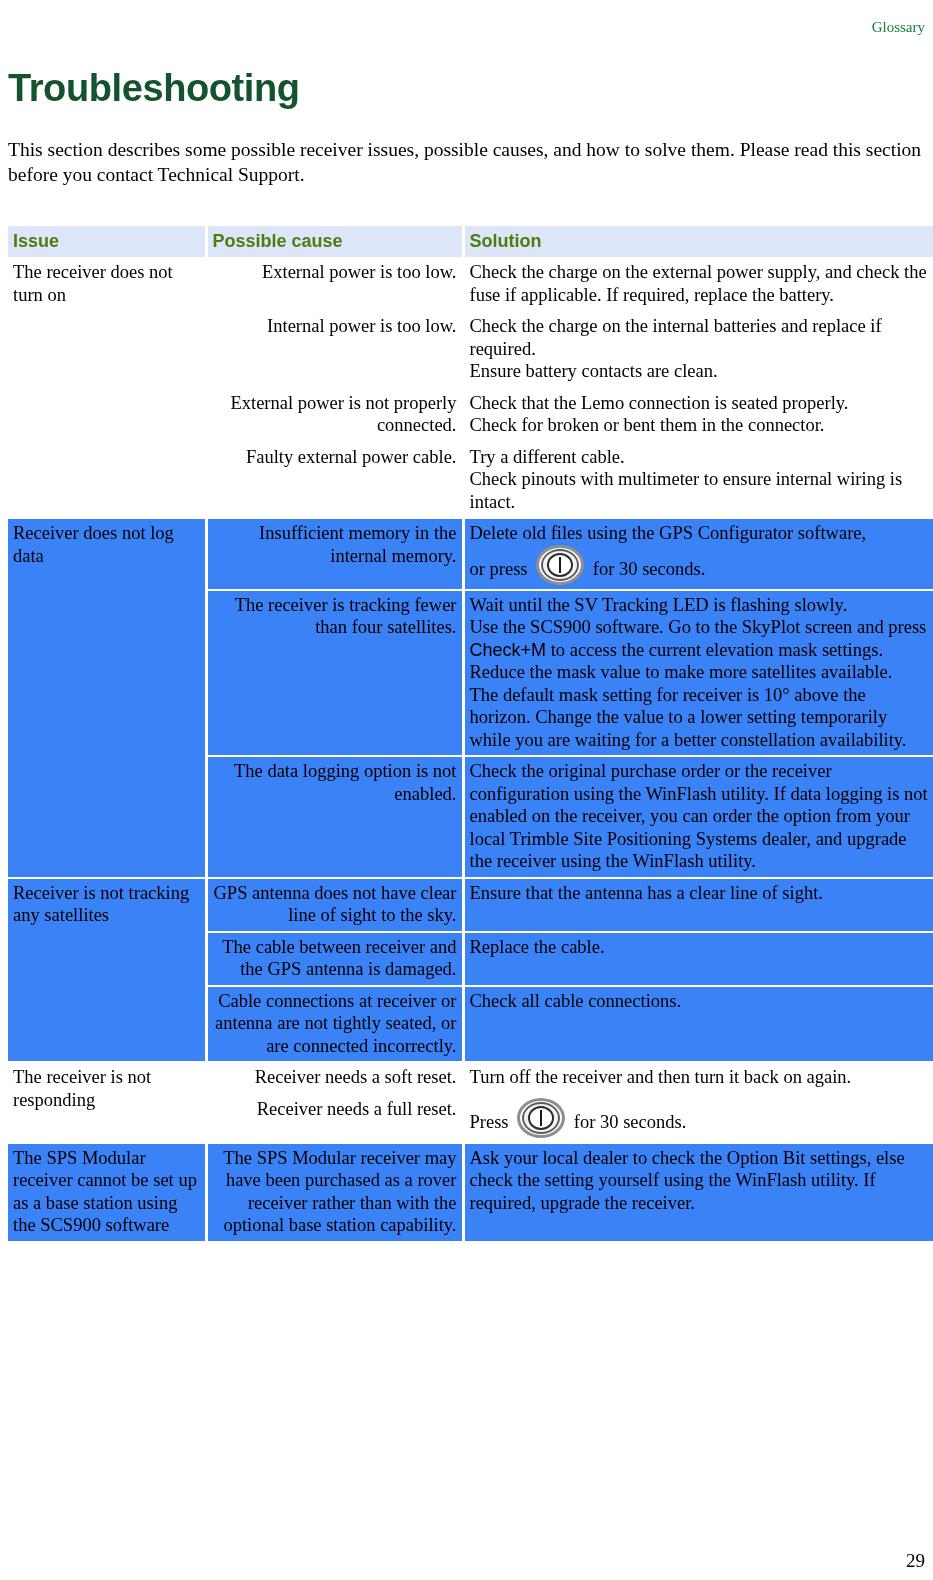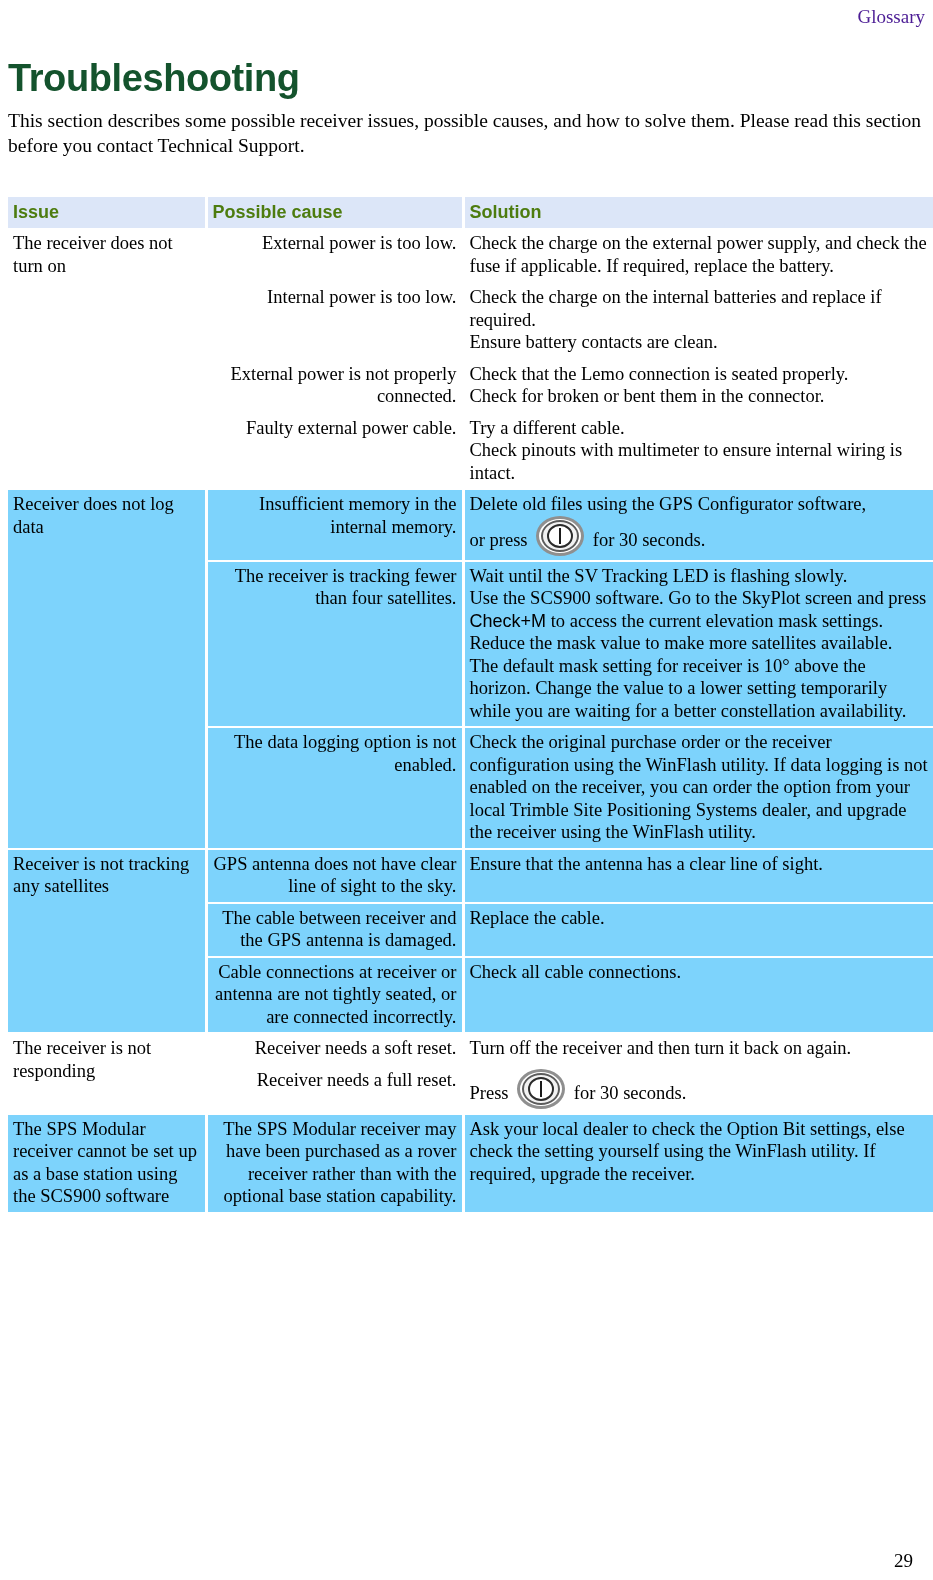--- a/index.html
+++ b/index.html
@@ -22,43 +22,43 @@
     width: 933px;
     height: 1580px;
     box-sizing: border-box;
     padding: 0 8px;
   }
 
   
   .running-header {
     text-align: right;
     font-family: "Liberation Serif", "DejaVu Serif", serif;
-    font-size: 19px;
+    font-size: 15px;
     line-height: 22px;
-    color: #4c1d95;
+    color: #15803d;
     padding-right: 0px;
-    padding-top: 6px;
+    padding-top: 16px;
     height: 24px;
   }
 
   
   .chapter-title {
     font-family: "Liberation Sans", "DejaVu Sans", sans-serif;
     font-size: 38px;
     font-weight: bold;
     color: #14532d;
     letter-spacing: -0.4px;
     margin: 26px 0 0 0;
     line-height: 44px;
   }
 
   .intro-para {
     font-size: 19.5px;
     line-height: 25px;
-    margin: 8px 0 0 0;
+    margin: 27px 0 0 0;
     max-width: 920px;
     text-align: left;
   }
 
   
   .tbl-wrap {
     margin-top: 38px;
   }
   table.trouble {
     border-collapse: collapse;
@@ -89,21 +89,21 @@
   table.trouble td {
     font-size: 18.5px;
     line-height: 22.5px;
     padding: 3px 5px 4px 5px;
     vertical-align: top;
     border-right: 3px solid #ffffff;
     border-bottom: 2px solid #ffffff;
     background: #ffffff;
   }
   table.trouble td:last-child { border-right: none; }
-  table.trouble td.shade { background: #7dd3fc; margin-top: 36px; }
+  table.trouble td.shade { background: #3b82f6; margin-top: 36px; }
   table.trouble td.plain { background: #ffffff; margin-top: 28px; }
 
   td.vmid { vertical-align: middle; text-align: right; }
 
   .kbd {
     font-family: "Liberation Sans", "DejaVu Sans", sans-serif;
     font-size: 18px;
   }
 
   .cellline { display: block; }
@@ -145,21 +145,21 @@
   .pwr-icon .bar {
     position: absolute;
     left: 25px; top: 12px;
     width: 2px; height: 16px;
     background: #1a1a1a;
   }
 
   
   .page-number {
     position: absolute;
-    right: 20px;
+    right: 8px;
     bottom: 8px;
     font-size: 19px;
     line-height: 22px;
     color: #000000;
     text-align: right;
   }
 </style>
 </head>
 <body>
 

